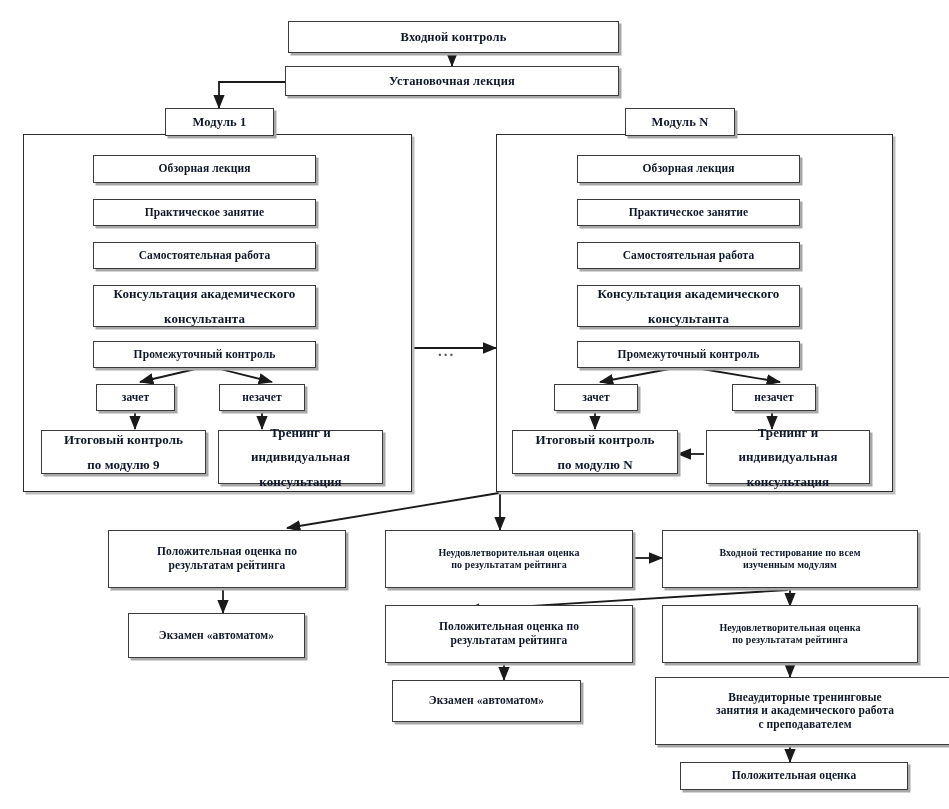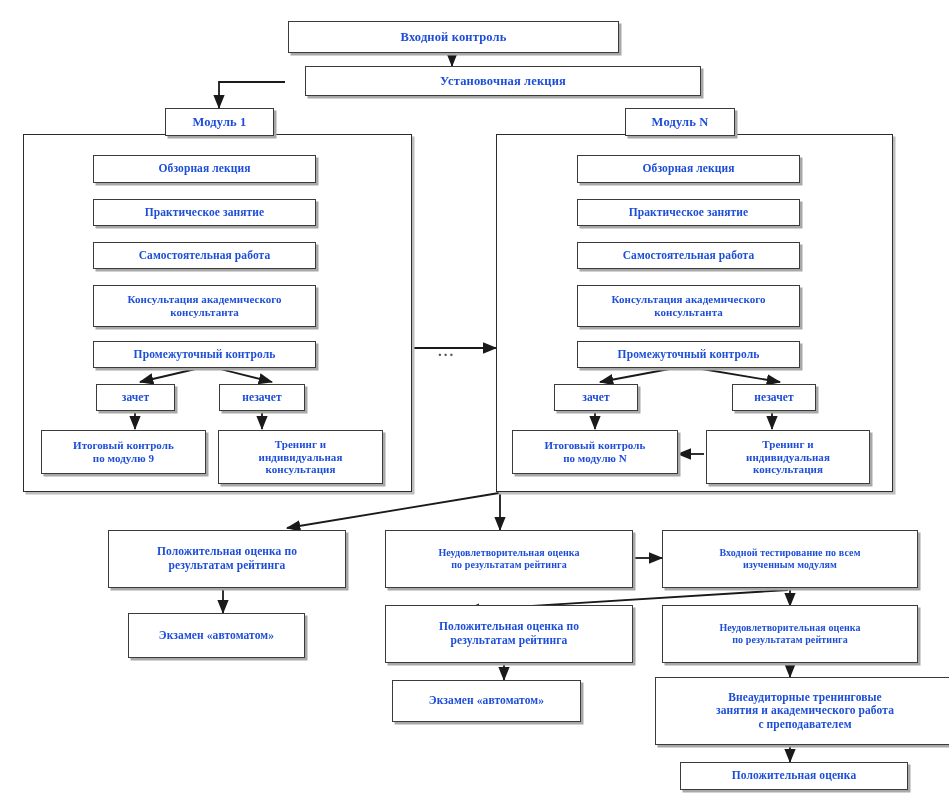--- a/index.html
+++ b/index.html
@@ -30,41 +30,41 @@
     position: absolute;
     box-sizing: border-box;
     background: #ffffff;
     border: 1.6px solid #3b3b3b;
     box-shadow: 2.5px 2.5px 0 0 #a8a8a8;
     display: flex;
     align-items: center;
     justify-content: center;
     text-align: center;
     font-weight: bold;
-    color: #1d4ed8;
+    color: #0f172a;
     line-height: 1.18;
     z-index: 3;
     padding: 1px 3px;
   }
   .node span {
     display: block;
     width: 100%;
   }
   .module-frame {
     position: absolute;
     box-sizing: border-box;
     background: transparent;
     border: 1.8px solid #2c2c2c;
     box-shadow: 2.5px 2.5px 0 0 #bdbdbd;
     z-index: 2;
   }
   .t12 { font-size: 12.5px; letter-spacing: 0.15px; }
   .t11 { font-size: 11.5px; letter-spacing: 0.1px; }
   .t10 { font-size: 10px; letter-spacing: 0.1px; }
-  .t9  { font-size: 11px; letter-spacing: 0.05px; }
+  .t9  { font-size: 13px; letter-spacing: 0.05px; gap: 9px; }
   .ellipsis {
     position: absolute;
     z-index: 4;
     font-size: 15px;
     font-weight: bold;
     color: #555;
     letter-spacing: 2px;
     line-height: 1;
   }
 </style>
@@ -111,21 +111,21 @@
     </g>
   </svg>
 
   <div class="module-frame" style="left:23px; top:134px; width:389px; height:358px;"></div>
   <div class="module-frame" style="left:496px; top:134px; width:397px; height:358px;"></div>
 
   <div class="node t12" style="left:288px; top:21px; width:331px; height:32px;">
     <span>Входной контроль</span>
   </div>
 
-  <div class="node t12" style="left:285px; top:66px; width:396px; height:30px;margin-left:20px;">
+  <div class="node t12" style="left:285px; top:66px; width:334px; height:30px;">
     <span>Установочная лекция</span>
   </div>
 
   <div class="node t12" style="left:165px; top:108px; width:109px; height:28px;text-align:center;">
     <span>Модуль 1</span>
   </div>
 
   <div class="node t12" style="left:625px; top:108px; width:110px; height:28px;">
     <span>Модуль N</span>
   </div>

